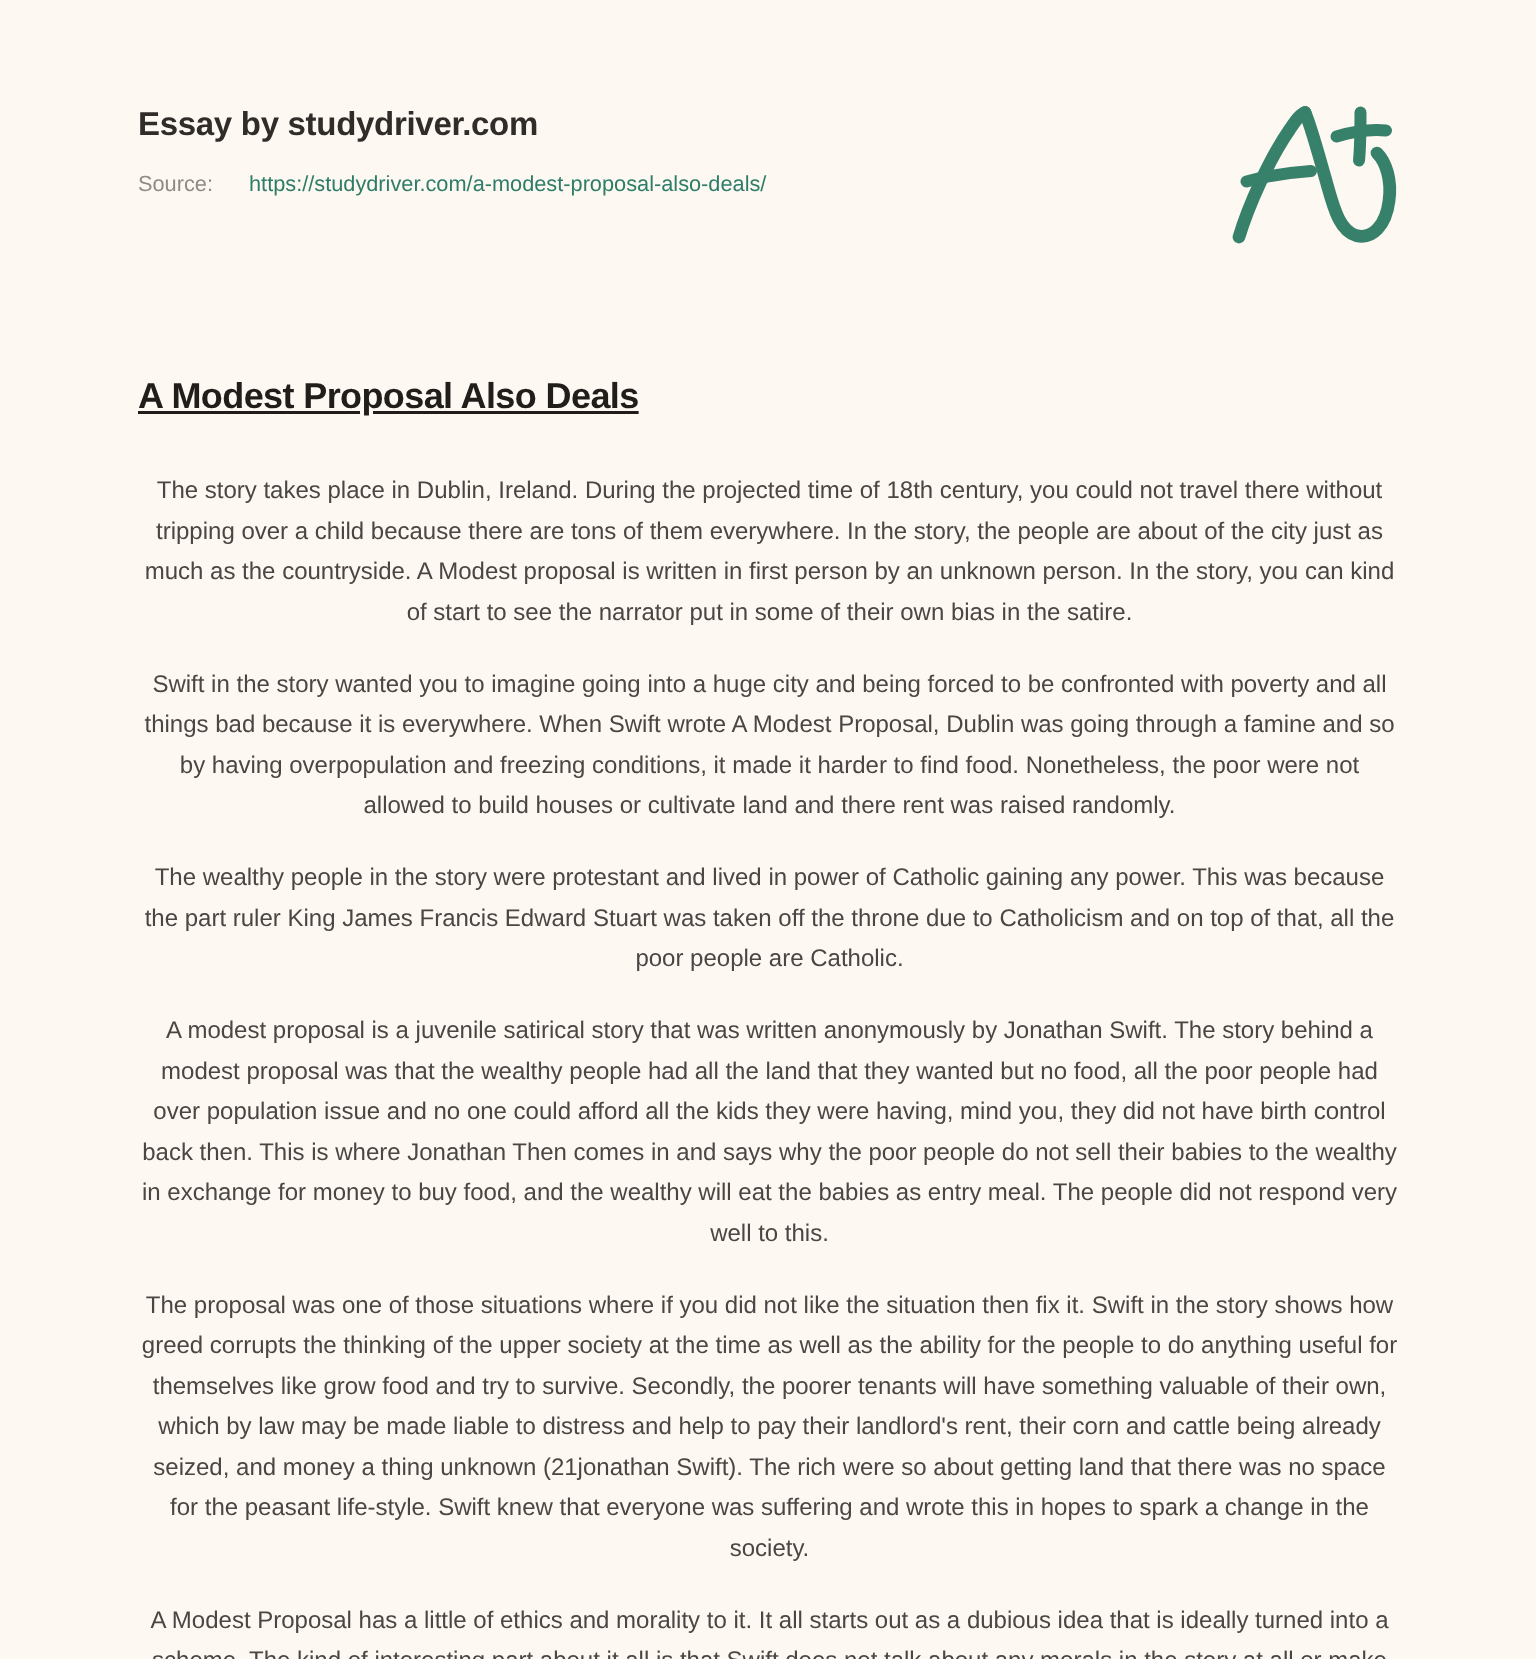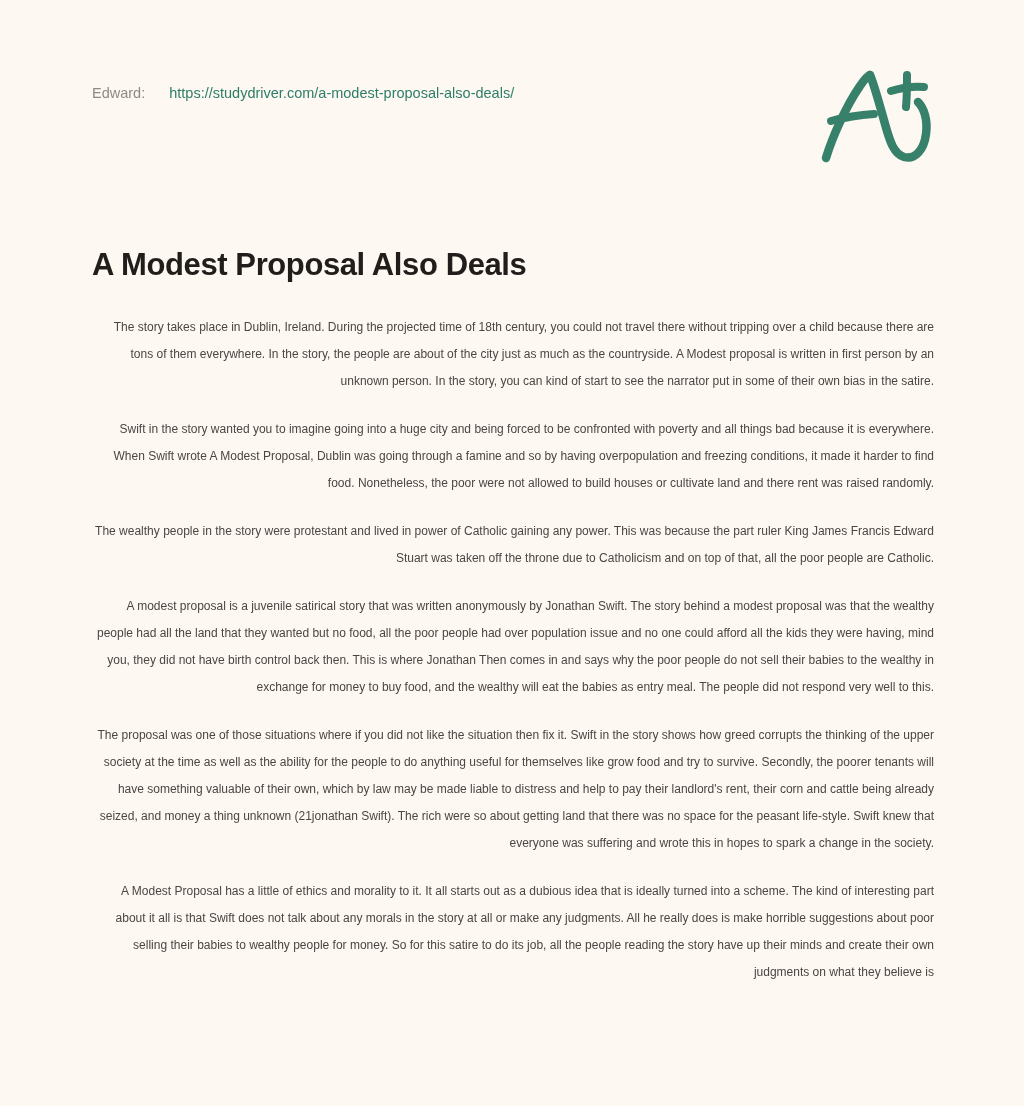--- a/index.html
+++ b/index.html
@@ -70,45 +70,47 @@
 
   
   .article {
     position: absolute;
     left: 92px;
     top: 246px;
     width: 842px;
   }
   .article-title {
     margin: 0 0 30px 0;
-    font-size: 31px;
+    font-size: 24px;
     line-height: 38px;
     font-weight: bold;
     color: #201d1b;
     letter-spacing: -0.4px;
+    text-decoration: underline;
   }
   .article-body p {
     margin: 16px 0 21px 0;
-    font-size: 12px;
+    font-size: 16px;
     line-height: 27px;
     color: #4a4643;
-    text-align: right;
+    text-align: center;
   }
   .article-body p:last-child {
     margin-bottom: 0;
   }
 </style>
 </head>
 <body>
 
 <div class="page">
 
   <div class="header">
+    <h1 class="site-title">Essay by studydriver.com</h1>
     <div class="source-line">
-      <span class="source-label">Edward: </span><a class="source-url" href="#">https://studydriver.com/a-modest-proposal-also-deals/</a>
+      <span class="source-label">Source: </span><a class="source-url" href="#">https://studydriver.com/a-modest-proposal-also-deals/</a>
     </div>
   </div>
 
   <div class="logo">
     <svg viewBox="0 0 124 104" xmlns="http://www.w3.org/2000/svg">
       <g fill="none" stroke="#37806a" stroke-linecap="round" stroke-linejoin="round">
 
         <path d="M14 96 C 20 76, 34 44, 48 24 C 52 18, 55 14, 58 13" stroke-width="8.5"></path>
 
         <path d="M58 13 C 62 22, 68 44, 73 62 C 78 80, 82 92, 92 95

